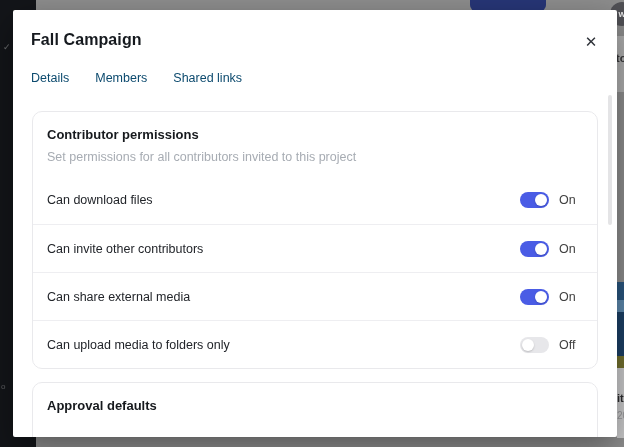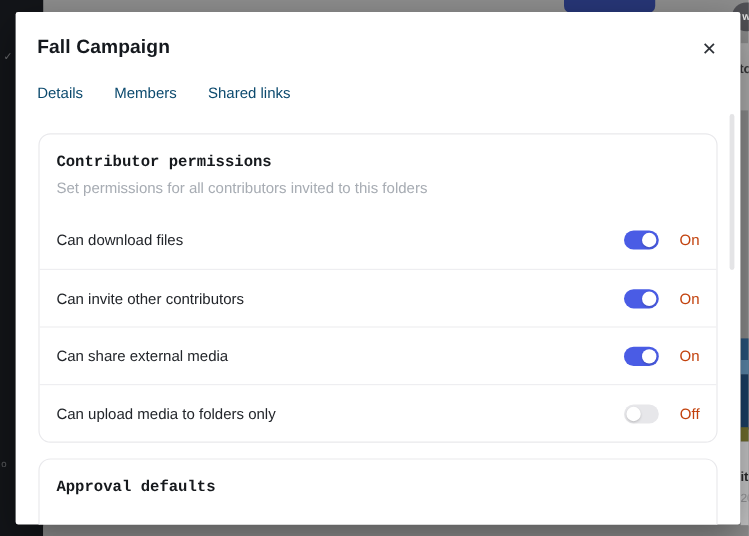--- a/index.html
+++ b/index.html
@@ -37,33 +37,33 @@
   .close-btn { position:absolute; left:564px; top:17px; width:28px; height:28px; display:flex; align-items:center; justify-content:center;
                cursor:pointer; background:none; border:none; font-size:15px; color:#2e3238; line-height:1; }
   .tabs { position:absolute; left:18px; top:61px; display:flex; gap:26px; }
   .tab { font-size:12.5px; color:#0c4a6e; padding-bottom:7px; border-bottom:2px solid transparent; cursor:pointer; }
   .tab.active { color:#4a5ce5; font-weight:bold; border-bottom-color:#4a5ce5; }
 
   .card { position:absolute; left:19px; width:566px; border:1px solid #e9e9ec; border-radius:10px; background:#fff; }
   .card-permissions { top:101px; height:258px; }
   .card-approval { top:372px; height:70px; }
   .card-head { padding:15px 14px 0 14px; }
-  .card-heading { font-size:13px; font-weight:bold; color:#16191d; line-height:16px;font-family:Liberation Mono, monospace; }
+  .card-heading { font-size:13px; font-weight:bold; color:#16191d; line-height:16px; }
   .card-sub { margin-top:6px; font-size:12.5px; color:#a7acb3; line-height:16px; }
   .rows { margin-top:11px; }
   .perm-row { height:48px; display:flex; align-items:center; padding:0 14px; }
   .perm-row + .perm-row { border-top:1px solid #eeeef1; }
   .perm-label { flex:1; font-size:12.5px; color:#22252a; }
   .toggle { width:29px; height:16px; border-radius:8px; position:relative; cursor:pointer; flex:0 0 auto; }
   .toggle.on { background:#4a5ce5; }
   .toggle.off { background:#e7e7ea; }
   .knob { position:absolute; top:2px; width:12px; height:12px; border-radius:50%; background:#fff; box-shadow:0 1px 2px rgba(0,0,0,.18); }
   .toggle.on .knob { right:2px; }
   .toggle.off .knob { left:2px; }
-  .state { width:24px; margin-left:10px; font-size:12.5px; color:#c2410c;text-align:right; }
+  .state { width:24px; margin-left:10px; font-size:12.5px; color:#404040; }
   .scroll-thumb { position:absolute; left:595px; top:85px; width:4px; height:130px; background:#e4e4e6; border-radius:2px; cursor:pointer; }
 </style>
 </head>
 <body>
 
 <div>
   <div class="bg-sidebar">
     <span class="bg-check">✓</span>
     <span class="bg-dot">o</span>
   </div>
@@ -89,21 +89,21 @@
 
   <div class="tabs">
     <span class="tab">Details</span>
     <span class="tab">Members</span>
     <span class="tab">Shared links</span>
   </div>
 
   <div class="card card-permissions">
     <div class="card-head">
       <div class="card-heading">Contributor permissions</div>
-      <div class="card-sub">Set permissions for all contributors invited to this folders</div>
+      <div class="card-sub">Set permissions for all contributors invited to this project</div>
     </div>
     <div class="rows">
       <div class="perm-row">
         <span class="perm-label">Can download files</span>
         <span class="toggle on">
             <span class="knob"></span>
           </span>
         <span class="state">On</span>
       </div>
       <div class="perm-row">

